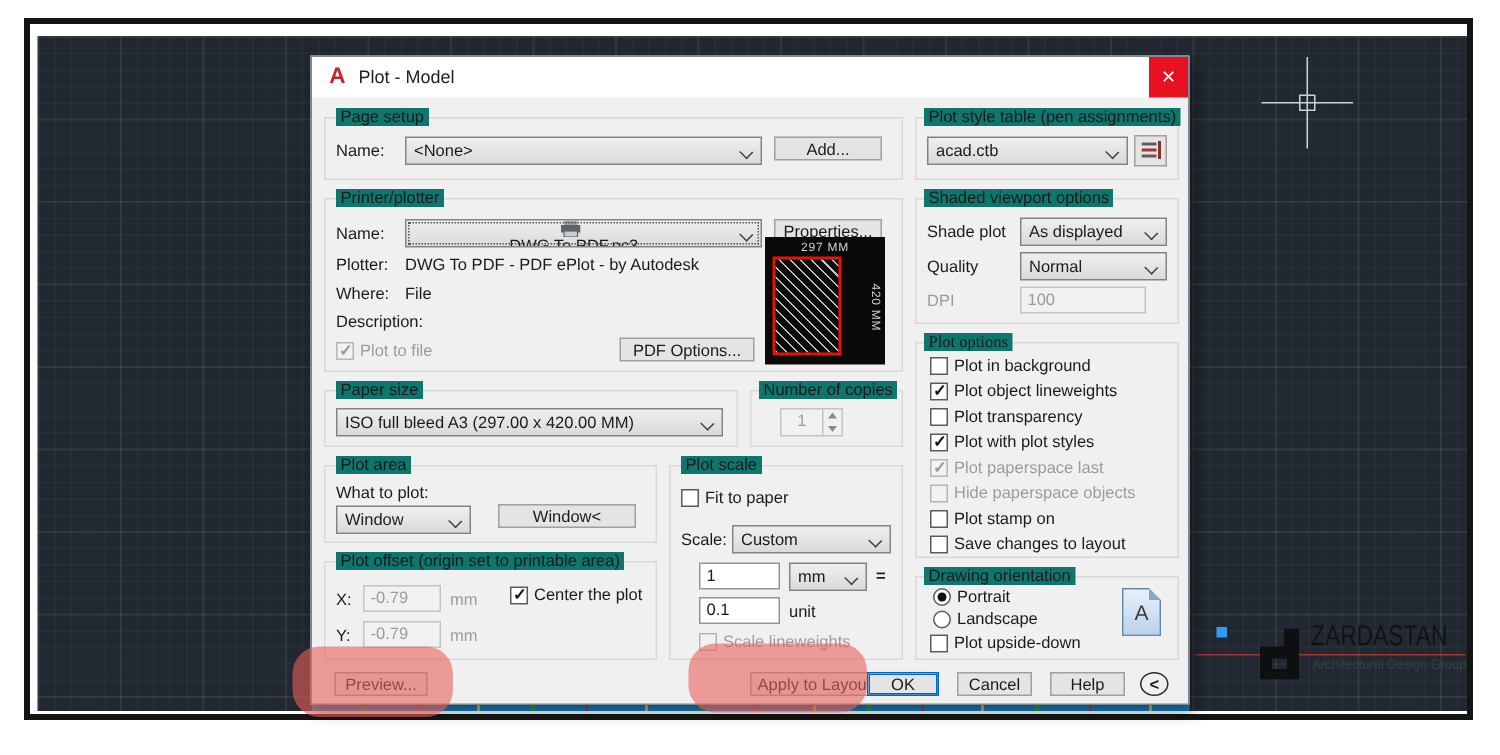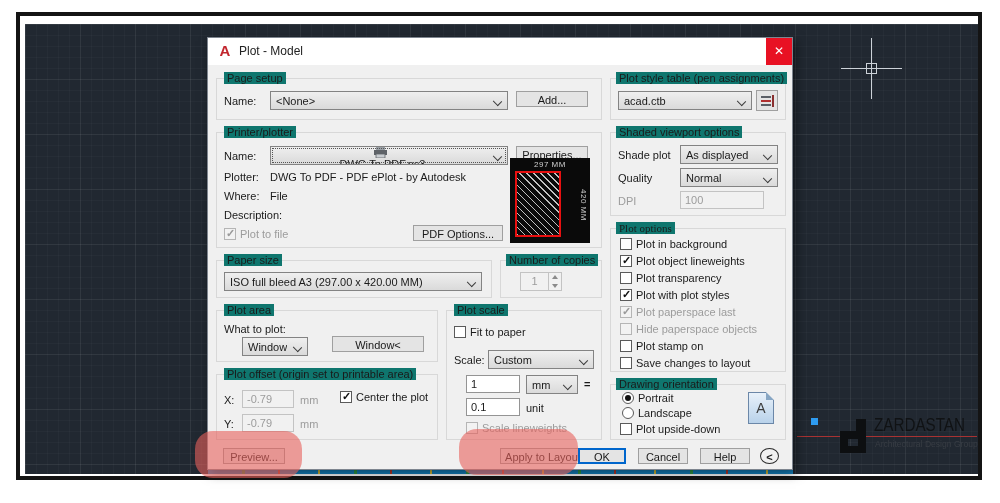--- a/index.html
+++ b/index.html
@@ -206,21 +206,21 @@
           </div>
         <div>
             <span class="tri-dn"></span>
           </div>
       </div>
     </div>
 
     <div class="grp" style="left:8px; top:272px; width:222px; height:52px;"></div>
     <div class="grp-label" style="left:16px; top:266px;">Plot area</div>
     <div class="lbl" style="left:16px; top:285px;">What to plot:</div>
-    <div class="combo" style="left:34px; top:299px; width:66px;text-align:right;">
+    <div class="combo" style="left:16px; top:299px; width:90px;text-align:right;">
       <span class="ctext">Window</span>
       <span></span>
     </div>
     <div class="btn" style="left:124px; top:298px; width:92px;">Window&lt;</div>
 
     <div class="grp" style="left:8px; top:336px; width:222px; height:66px;"></div>
     <div class="grp-label" style="left:16px; top:330px;">Plot offset (origin set to printable area)</div>
     <div class="lbl" style="left:16px; top:356px;">X:</div>
     <input class="tf dis" style="left: 34px; top: 352px; width: 52px;" value="-0.79">
     <div class="lbl dis" style="left:92px; top:356px;">mm</div>

